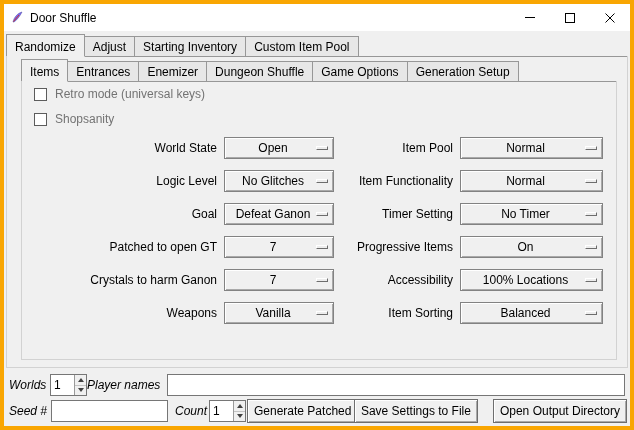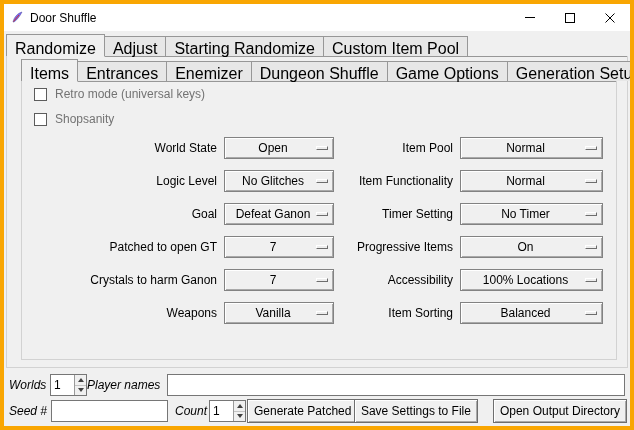--- a/index.html
+++ b/index.html
@@ -15,21 +15,21 @@
   .cap-btn { width:40px; height:27px; display:flex; align-items:center; justify-content:center; }
   .glyph-min { width:10px; height:1px; background:#000; }
   .glyph-max { width:8px; height:8px; border:1px solid #000; }
 
   
   .client { position:absolute; top:27px; left:0; right:0; bottom:0; background:#f0f0f0; overflow:hidden; }
 
   
   .tabbar { position:absolute; display:flex; align-items:flex-end; height:24px;
             border-bottom:1px solid #979797; }
-  .tab { box-sizing:border-box; height:20px; padding:3px 8px 2px; font-size:16px; color:#000;
+  .tab { box-sizing:border-box; height:20px; padding:3px 8px 2px; font-size:12px; color:#000;
          background:#e7e7e7; border:1px solid #979797; border-bottom:none; white-space:nowrap; }
   .tab + .tab { margin-left:-1px; }
   .tab.active { height:23px; padding-top:5px; background:#f0f0f0; margin-bottom:-1px;
                 border-bottom:1px solid #f0f0f0; }
   .tabbar-main { top:1px; left:2px; right:2px; }
   .tabbar-sub  { top:26px; left:17px; right:13px; }
 
   .pane { position:absolute; box-sizing:border-box; border:1px solid #d2d2d2; border-top:none; }
   .pane-outer { top:25px; left:2px; right:2px; height:312px; }
   .pane-inner { top:50px; left:17px; right:13px; height:279px; }
@@ -102,21 +102,21 @@
         </svg>
       </div>
     </div>
   </div>
 
   <div class="client">
 
     <div class="tabbar tabbar-main">
       <div class="tab active"><span>Randomize</span></div>
       <div class="tab"><span>Adjust</span></div>
-      <div class="tab"><span>Starting Randomize</span></div>
+      <div class="tab"><span>Starting Inventory</span></div>
       <div class="tab"><span>Custom Item Pool</span></div>
     </div>
     <div class="pane pane-outer"></div>
 
     <div class="tabbar tabbar-sub">
       <div class="tab active"><span>Items</span></div>
       <div class="tab"><span>Entrances</span></div>
       <div class="tab"><span>Enemizer</span></div>
       <div class="tab"><span>Dungeon Shuffle</span></div>
       <div class="tab"><span>Game Options</span></div>

